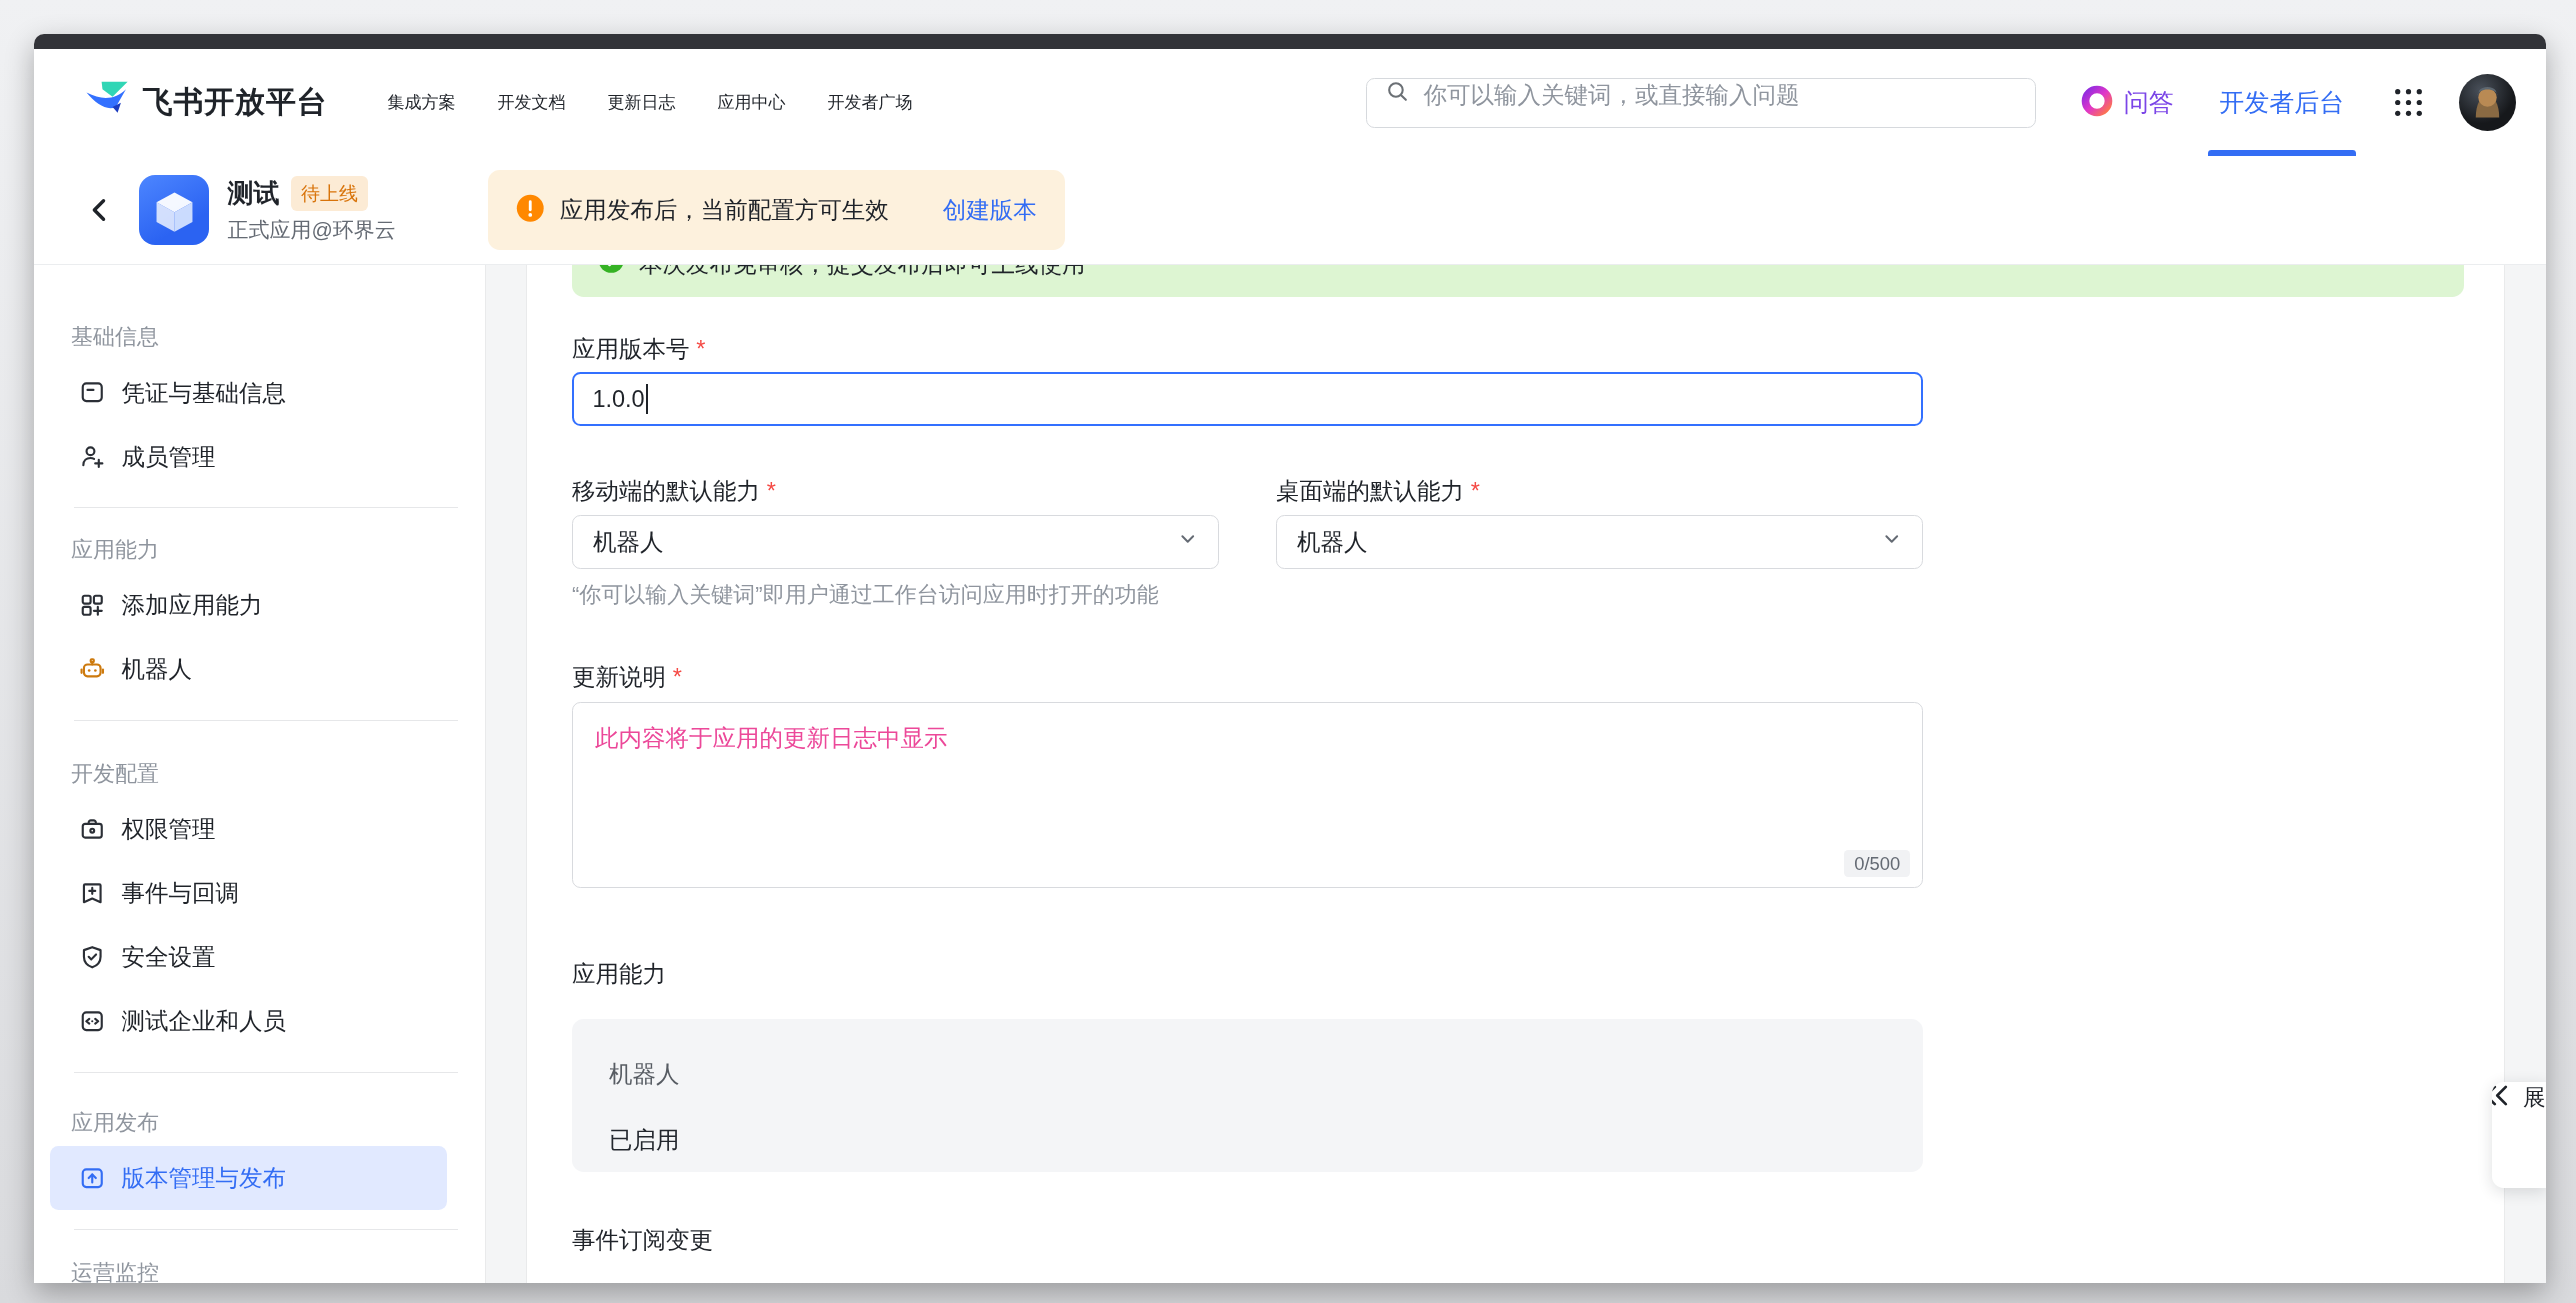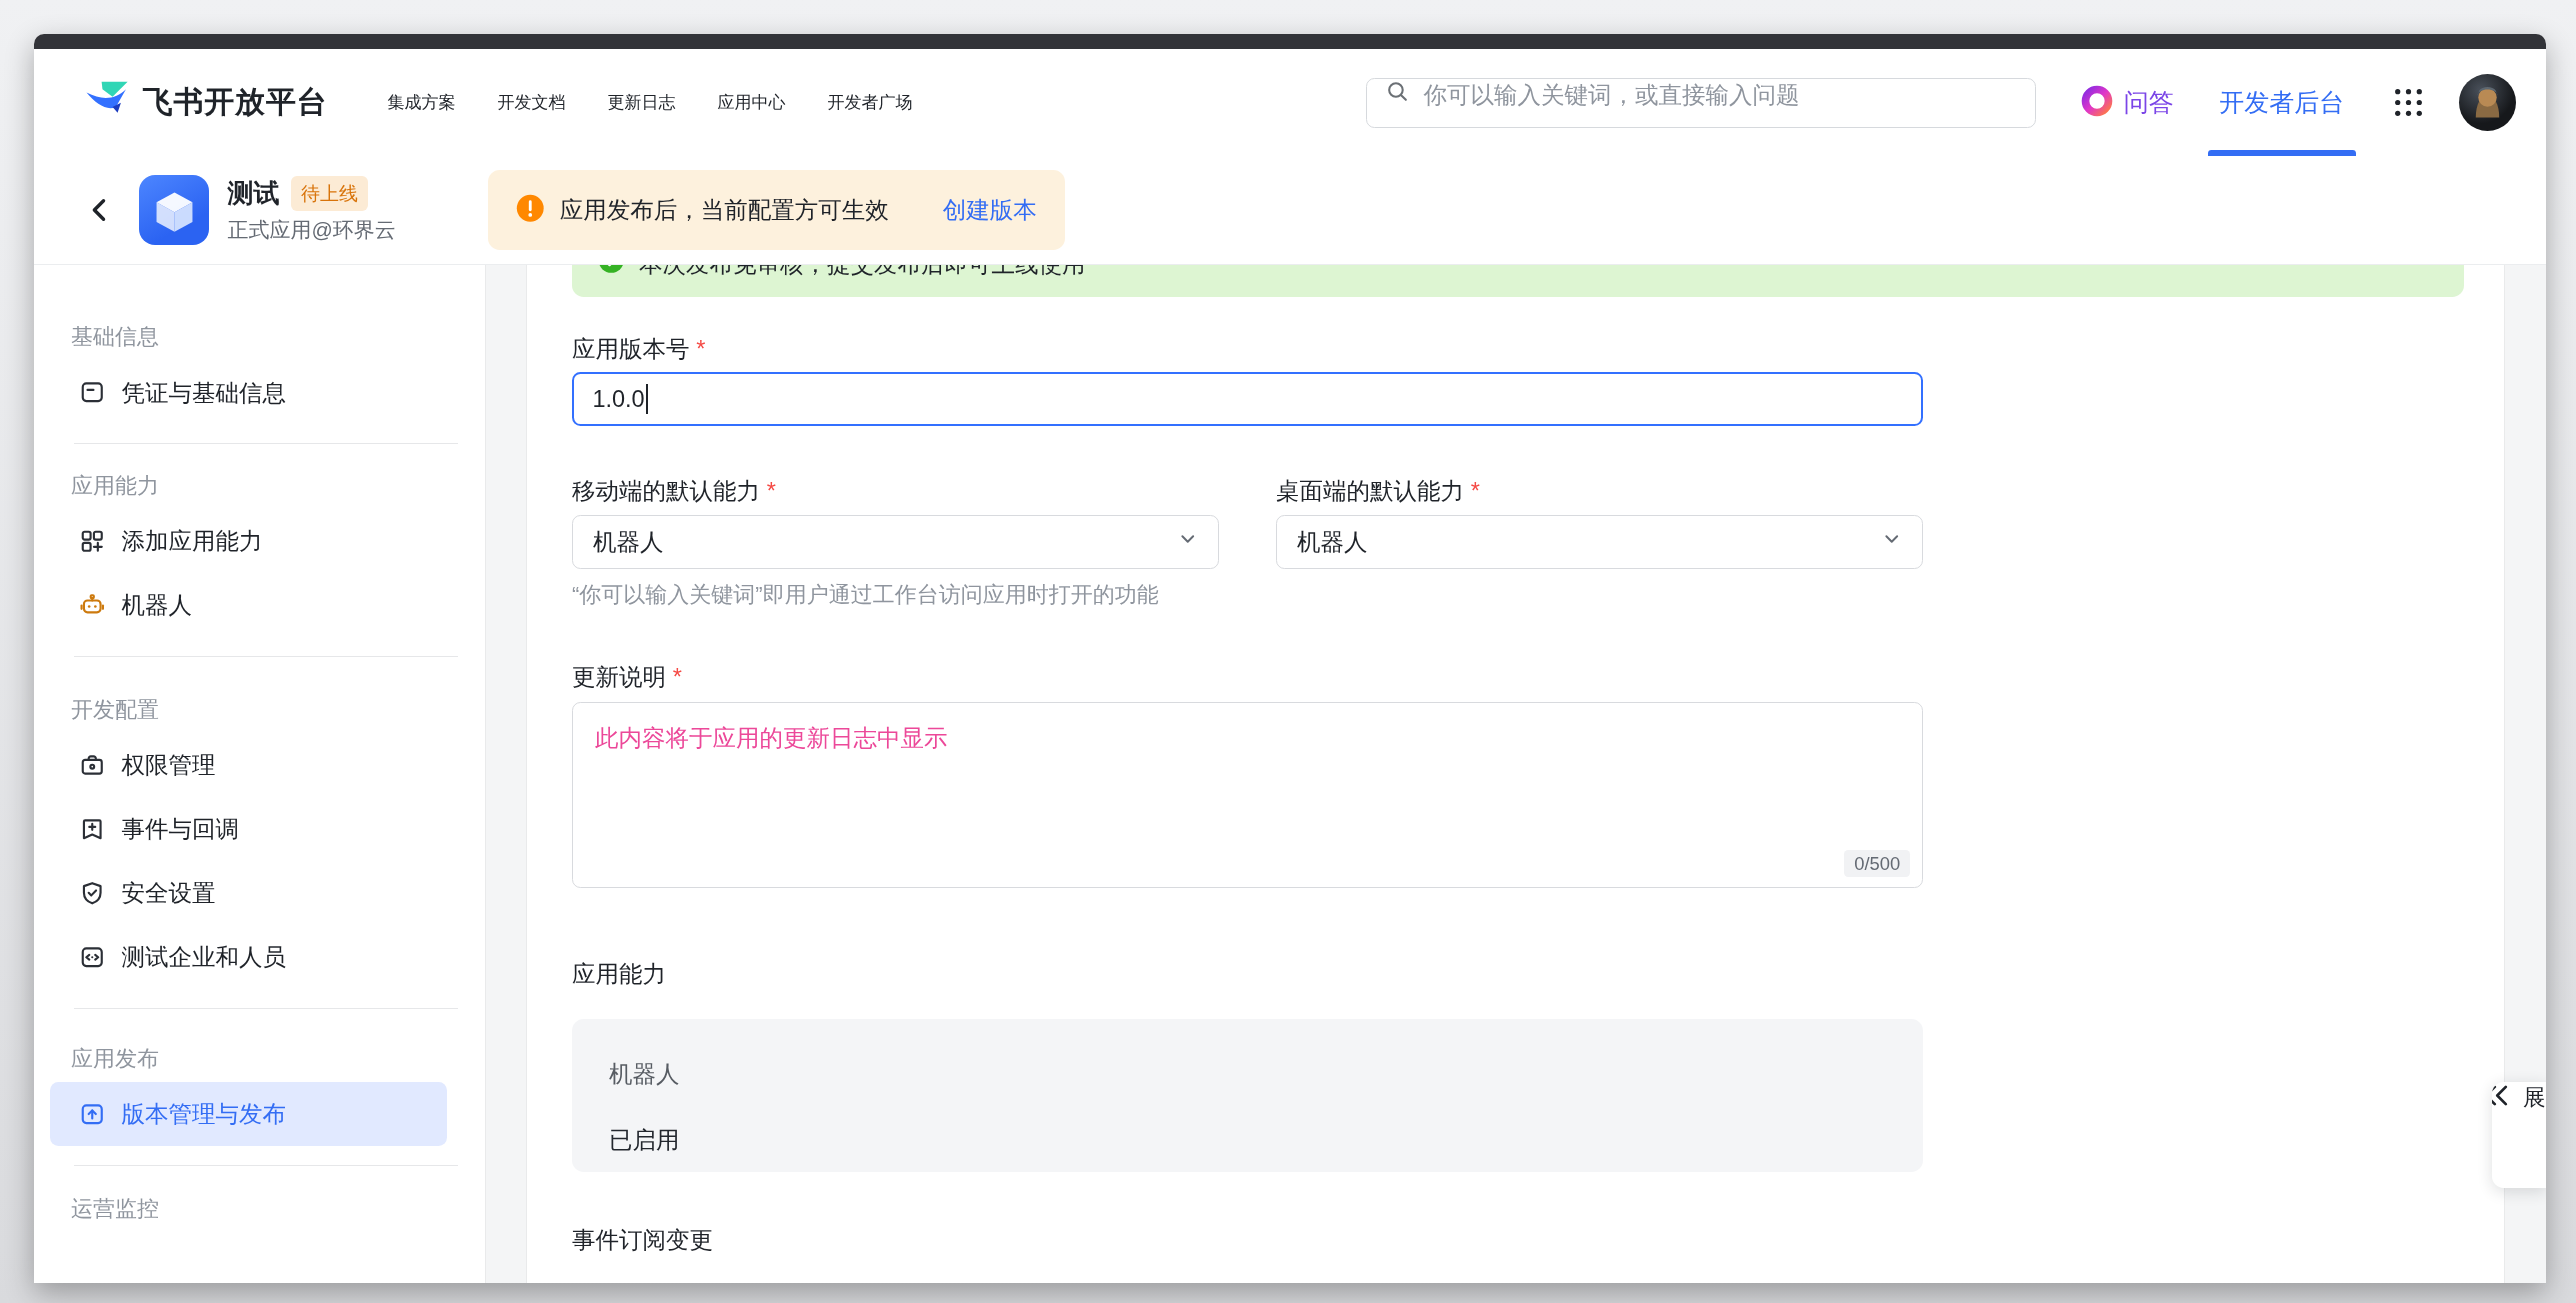--- a/index.html
+++ b/index.html
@@ -301,20 +301,31 @@
       <div class="side-section-label">基础信息</div>
 
       <div class="side-item">
         <span class="ic">
           <svg width="28.5" height="28.5" viewBox="0 0 24 24" fill="none" stroke="#2b2f36" stroke-width="1.8" stroke-linecap="round">
             <rect x="4" y="4.5" width="16" height="15" rx="3"></rect>
               <line x1="8" y1="10" x2="13" y2="10"></line>
           </svg>
         </span>
         <span>凭证与基础信息</span>
+      </div>
+      <div class="side-item">
+        <span class="ic">
+          <svg width="28.5" height="28.5" viewBox="0 0 24 24" fill="none" stroke="#2b2f36" stroke-width="1.8" stroke-linecap="round" stroke-linejoin="round">
+            <circle cx="10.5" cy="7.8" r="3.3"></circle>
+            <path d="M4.5 19.5 C4.5 15.5 7.2 13.5 10.5 13.5 C11.6 13.5 12.6 13.7 13.5 14.2"></path>
+            <line x1="17.5" y1="15" x2="17.5" y2="21"></line>
+              <line x1="14.5" y1="18" x2="20.5" y2="18"></line>
+          </svg>
+        </span>
+        <span>成员管理</span>
       </div>
 
       <div class="side-divider"></div>
       <div class="side-section-label after-div">应用能力</div>
 
       <div class="side-item">
         <span class="ic">
           <svg width="28.5" height="28.5" viewBox="0 0 24 24" fill="none" stroke="#2b2f36" stroke-width="1.8" stroke-linecap="round">
             <rect x="4" y="4" width="6.6" height="6.6" rx="1.5"></rect>
               <rect x="13.4" y="4" width="6.6" height="6.6" rx="1.5"></rect>

